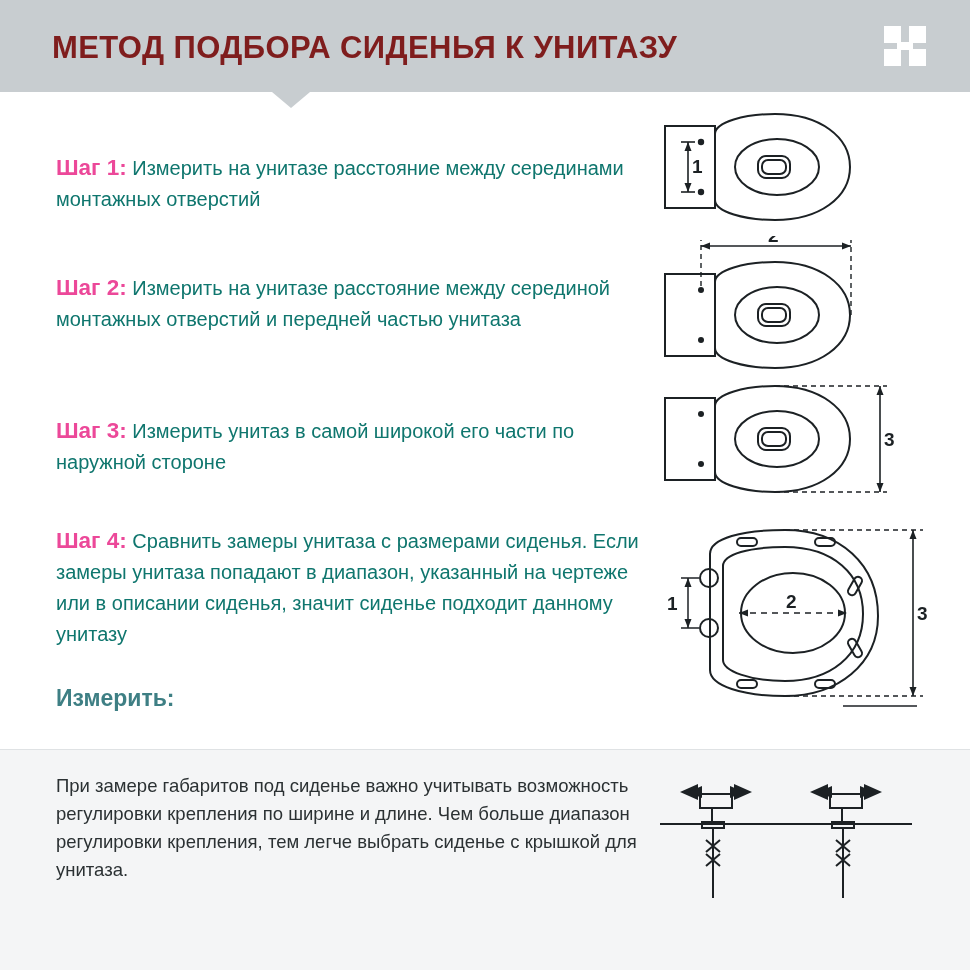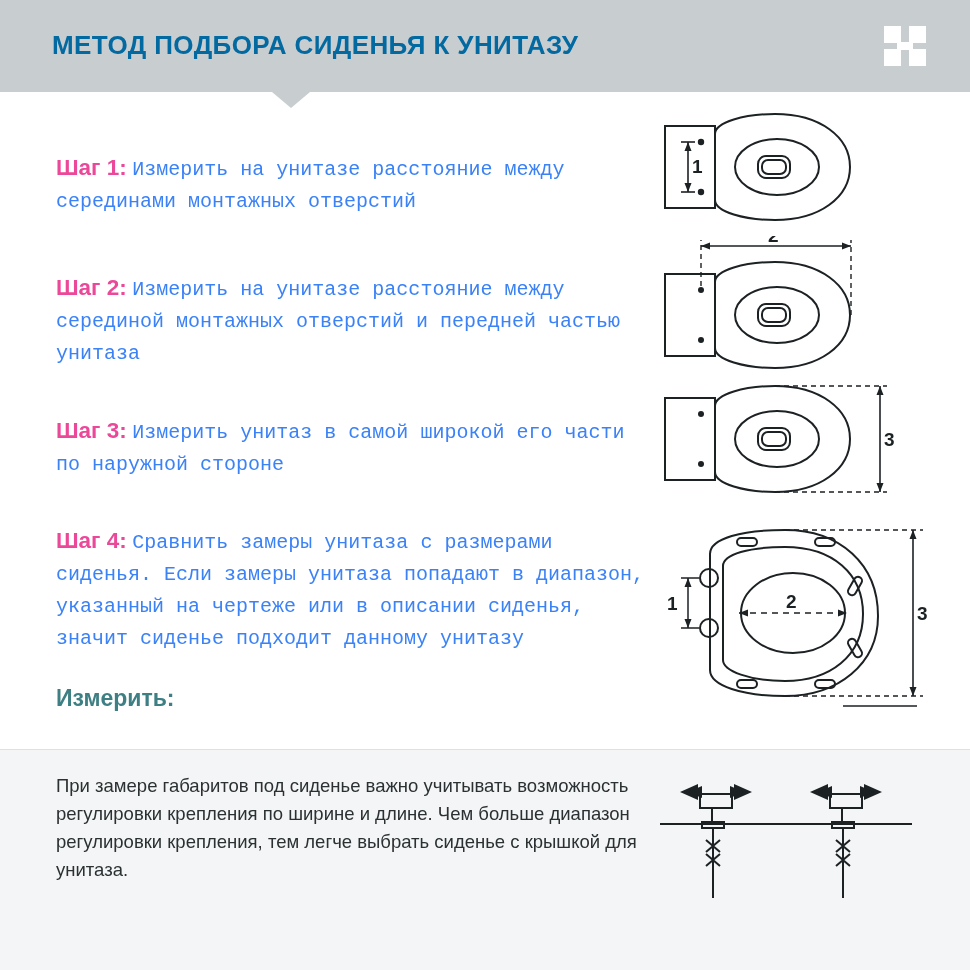--- a/index.html
+++ b/index.html
@@ -26,24 +26,24 @@
     top: 0;
     width: 970px;
     height: 92px;
     background: #c8cdd0;
     box-sizing: border-box;
   }
   .header-title {
     position: absolute;
     left: 52px;
     top: 30px;
-    font-size: 26px;
+    font-size: 31px;
     font-weight: bold;
     letter-spacing: 0.4px;
-    color: #0369a1;
+    color: #7f1d1d;
     white-space: nowrap;
   }
   .logo {
     position: absolute;
     right: 44px;
     top: 26px;
     width: 42px;
     height: 40px;
   }
   .logo .lg-block {
@@ -76,24 +76,23 @@
   }
   .step {
     margin-bottom: 34px;
   }
   .step-label {
     color: #ec4899;
     font-weight: bold;
     font-size: 22.5px;
   }
   .step-text {
-    color: #3b82f6;
+    color: #0f766e;
     font-size: 20px;
     line-height: 31px;
-    font-family: Liberation Mono, monospace;
   }
   .step p {
     margin: 0;
     font-size: 20px;
     line-height: 31px;
   }
 
   #step1 { position: absolute; top: 12px; left: 0; width: 600px; }
   #step2 { position: absolute; top: 132px; left: 0; width: 600px; }
   #step3 { position: absolute; top: 275px; left: 0; width: 590px; }

